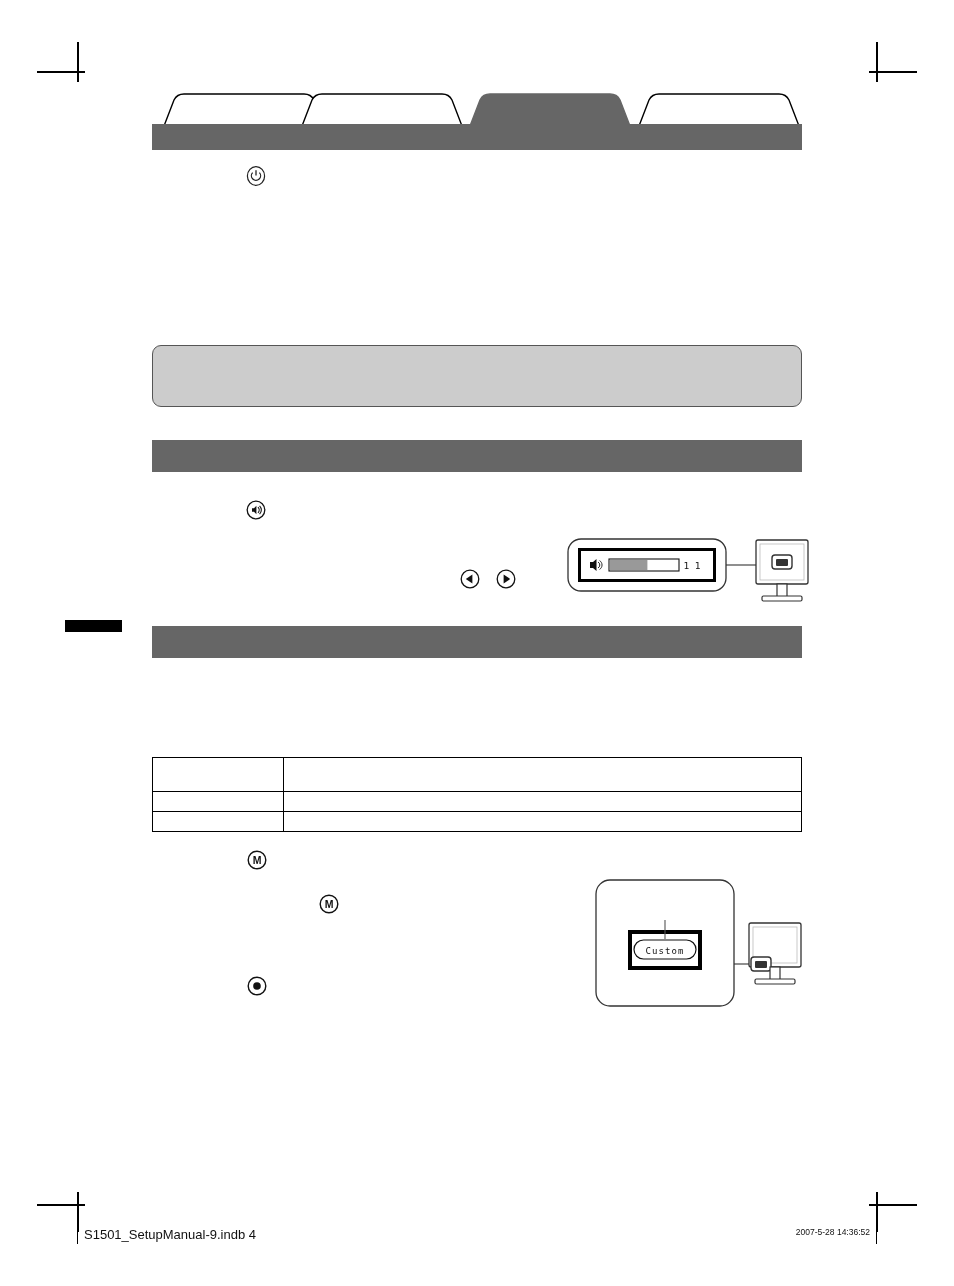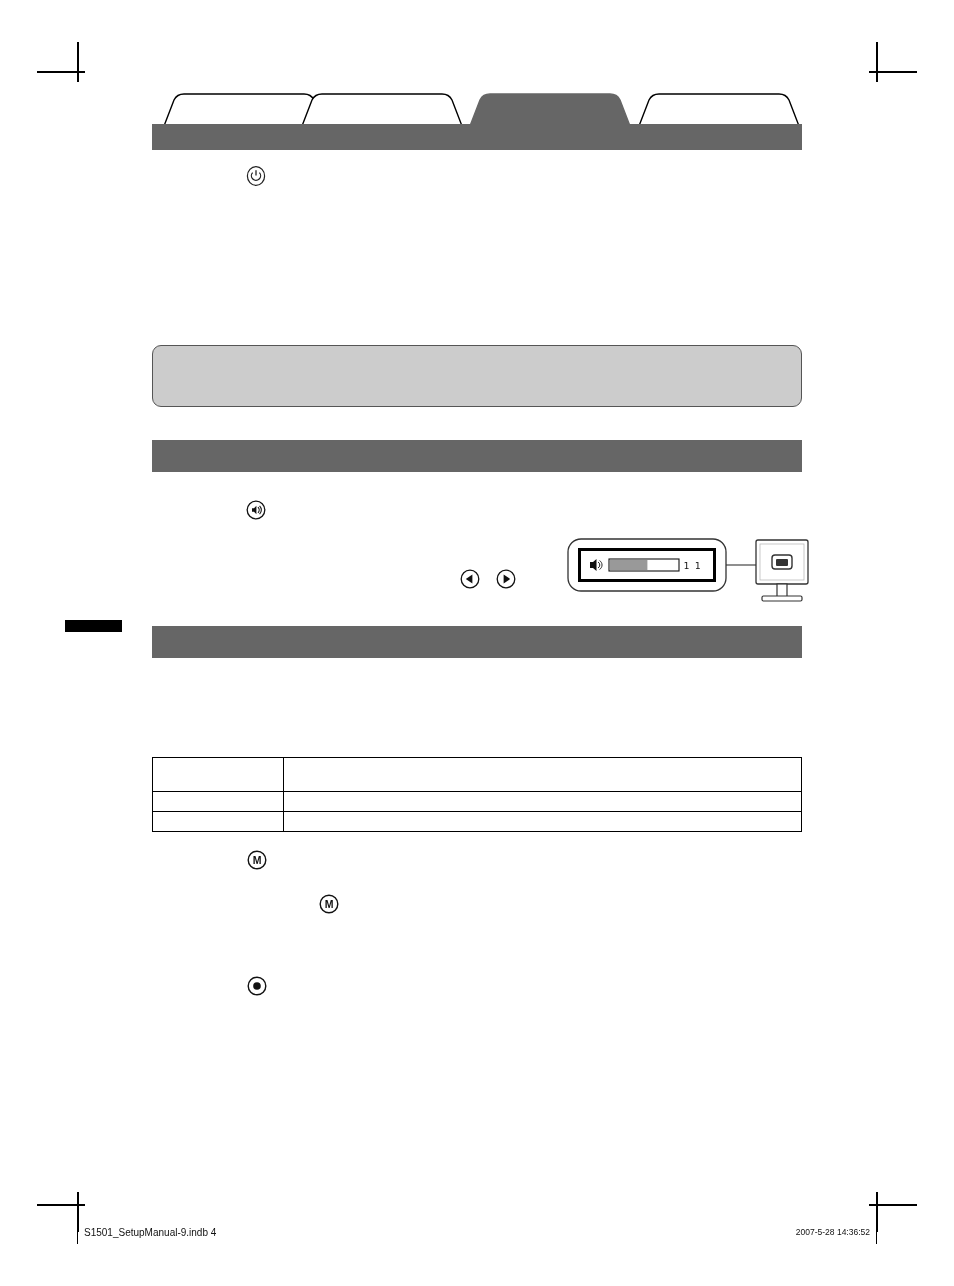--- a/index.html
+++ b/index.html
@@ -118,21 +118,21 @@
     position: absolute;
     background: #000;
     width: 1px;
     height: 22px;
     top: 4px;
   }
   .footer .left-text {
     position: absolute;
     left: 84px;
     top: 9px;
-    font-size: 10px;
+    font-size: 13px;
     color: #111;
     white-space: nowrap;
   }
   .footer .right-text {
     position: absolute;
     right: 84px;
     top: 9px;
     font-size: 8.5px;
     color: #111;
     white-space: nowrap;
@@ -285,20 +285,45 @@
     </svg>
   </div>
 
   <div class="btn-glyph" style="left:246px; top:975px;">
     <svg width="22" height="22" viewBox="0 0 22 22" xmlns="http://www.w3.org/2000/svg">
       <circle cx="11" cy="11" r="8.8" fill="#ffffff" stroke="#111" stroke-width="1.4"></circle>
       <circle cx="11" cy="11" r="3.8" fill="#111"></circle>
     </svg>
   </div>
 
+  <div class="osd-fig" style="left:594px; top:876px;">
+    <svg width="215" height="140" viewBox="0 0 215 140" xmlns="http://www.w3.org/2000/svg">
+
+      <rect x="2" y="4" width="138" height="126" rx="14" ry="14" fill="#ffffff" stroke="#333" stroke-width="1.3"></rect>
+
+      <rect x="34" y="54" width="74" height="40" fill="#000000"></rect>
+      <rect x="38" y="58" width="66" height="32" fill="#ffffff"></rect>
+
+      <rect x="40" y="64" width="62" height="19" rx="9.5" ry="9.5" fill="#ffffff" stroke="#111" stroke-width="1.2"></rect>
+      <text id="osd-mode-option" x="71" y="77.5" font-family="DejaVu Sans Mono, monospace" font-size="9" letter-spacing="1.1" fill="#111" text-anchor="middle">Custom</text>
+
+      <line x1="71" y1="44" x2="71" y2="63" stroke="#555" stroke-width="1.1"></line>
+
+      <line x1="140" y1="88" x2="158" y2="88" stroke="#333" stroke-width="1.1"></line>
+
+      <g>
+        <rect x="155" y="47" width="52" height="44" rx="2" fill="#ffffff" stroke="#333" stroke-width="1.3"></rect>
+        <rect x="159" y="51" width="44" height="36" fill="#ffffff" stroke="#bbb" stroke-width="0.8"></rect>
+        <rect x="157" y="81" width="20" height="14" rx="3" fill="#ffffff" stroke="#333" stroke-width="1.4"></rect>
+        <rect x="161" y="85" width="12" height="7" rx="1" fill="#333"></rect>
+        <rect x="176" y="91" width="10" height="13" fill="#ffffff" stroke="#333" stroke-width="1.2"></rect>
+        <rect x="161" y="103" width="40" height="5" rx="1.5" fill="#ffffff" stroke="#333" stroke-width="1.2"></rect>
+      </g>
+    </svg>
+  </div>
 
   <div class="footer">
     <div class="rule" style="left:77px;"></div>
     <div class="rule" style="left:876px;"></div>
     <div class="left-text">S1501_SetupManual-9.indb   4</div>
     <div class="right-text">2007-5-28   14:36:52</div>
   </div>
 
 </div>
 

